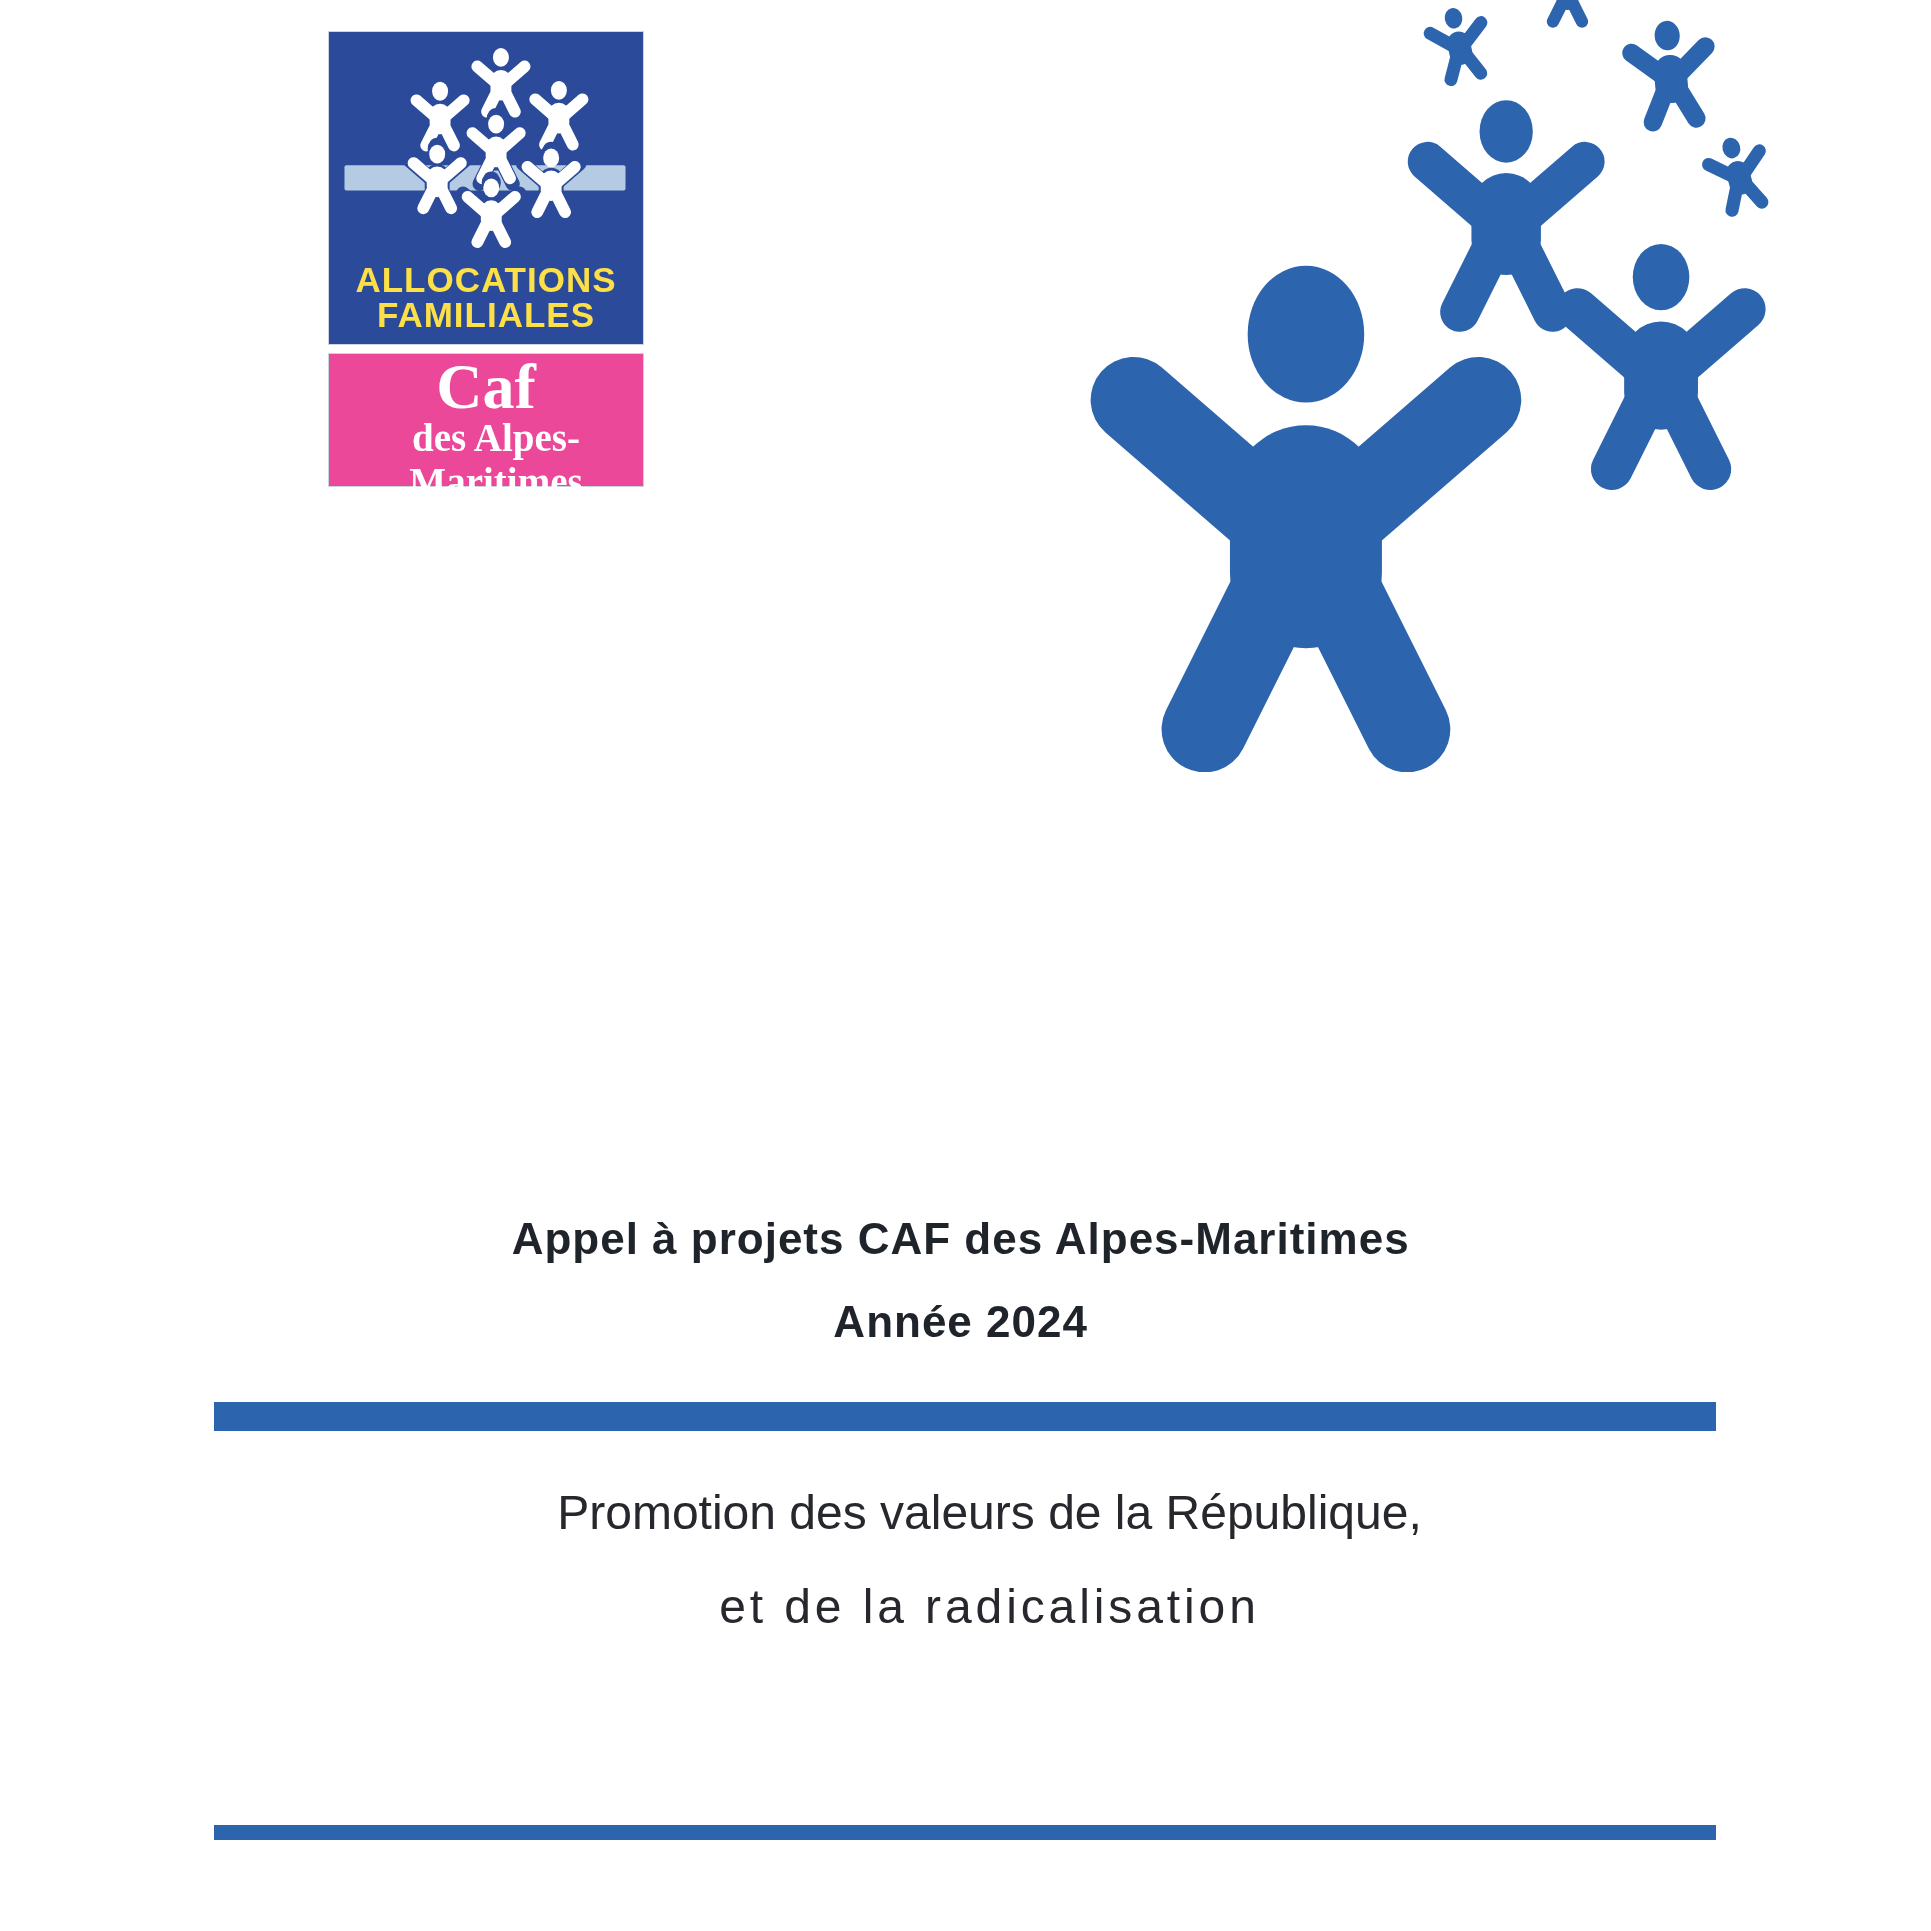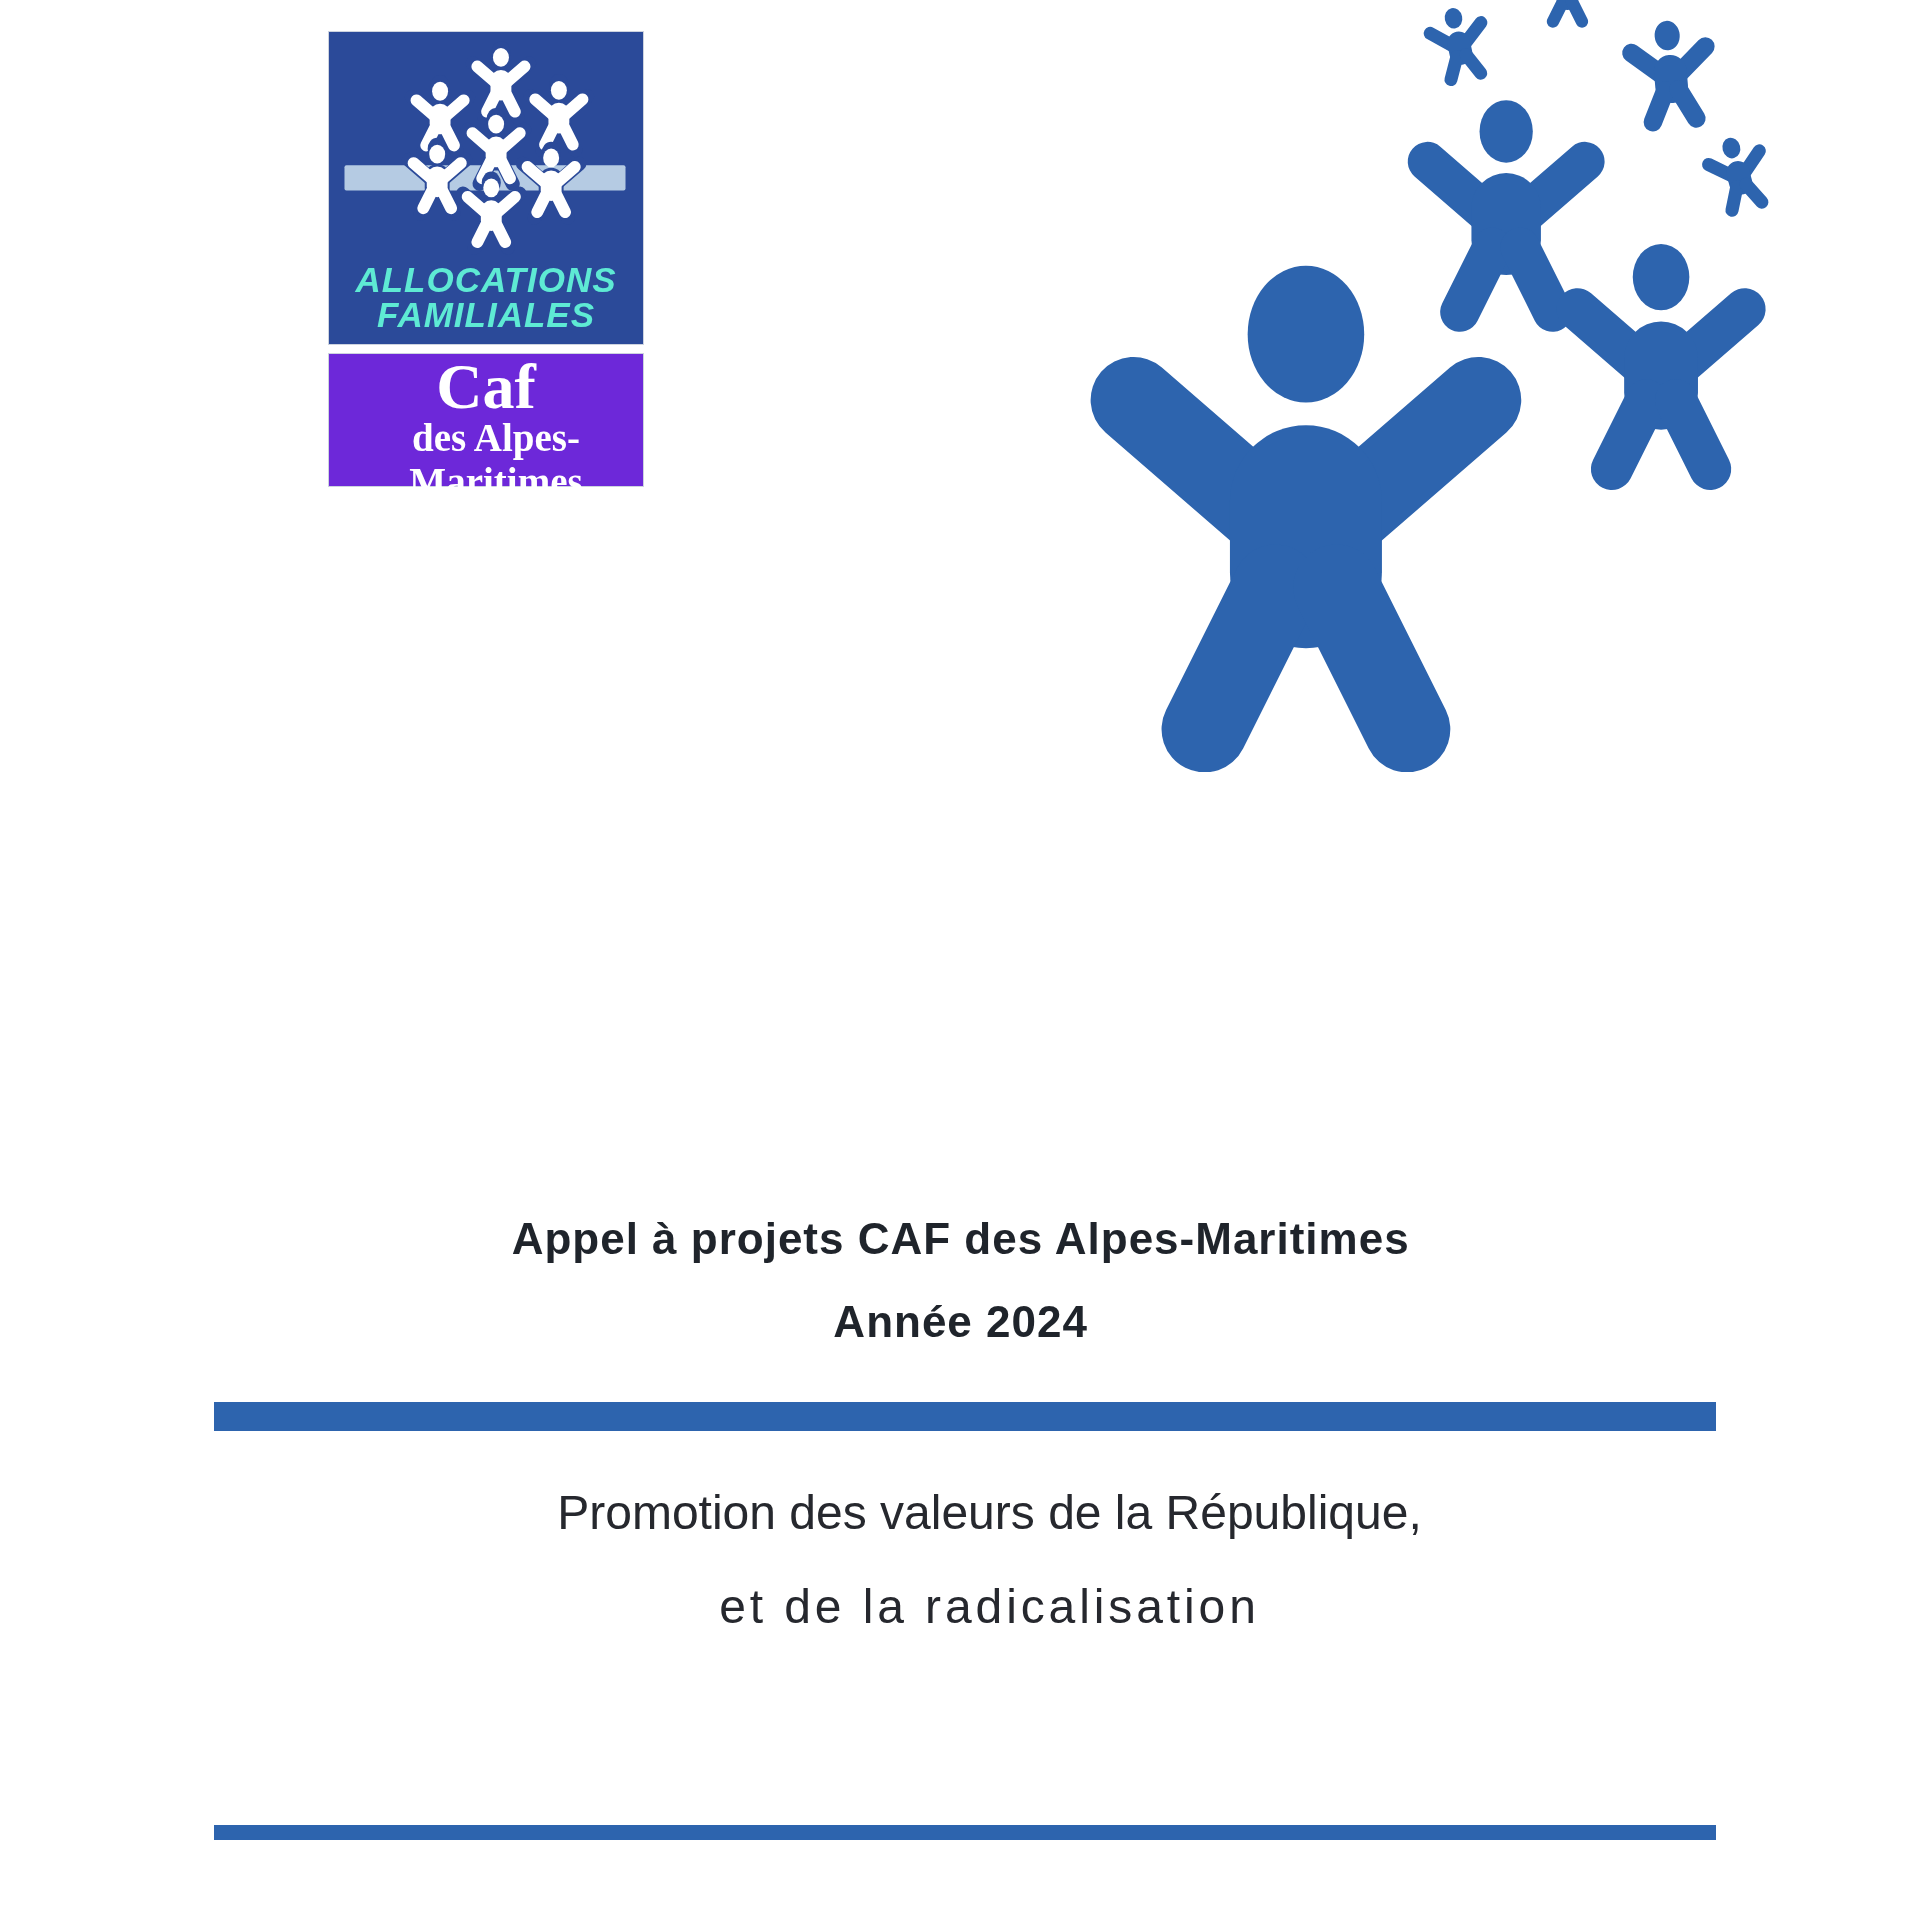--- a/index.html
+++ b/index.html
@@ -19,28 +19,28 @@
   }
   .logo-blue{
     position:relative;
     width:316px;height:314px;box-sizing:border-box;
     background:#2b4a99;
     border:1.9px solid #cdd3df;
   }
   .logo-cluster{position:absolute;left:0;top:0;width:312px;height:310px;}
   .logo-org{
     position:absolute;left:0;right:0;top:230px;
-    text-align:center;color:#5eead4;
-    font-style:italic;font-weight:bold;
+    text-align:center;color:#fde047;
+    font-weight:bold;
     font-size:35px;line-height:35px;letter-spacing:1px;
   }
   .logo-teal{
     position:relative;
     width:316px;height:134px;box-sizing:border-box;
-    background:#6d28d9;
+    background:#ec4899;
     border:1.9px solid #cdd3df;
     text-align:center;color:#ffffff;
     font-family:"Liberation Serif", serif;font-weight:bold;
     padding-top:3.9px;
   }
   .logo-caf{font-size:64px;line-height:58px;}
   .logo-dept{font-size:39px;line-height:44px;letter-spacing:0px;padding-left:20px;}
 
   
   .illustration{position:absolute;left:1014px;top:0px;width:801px;height:772px;}

